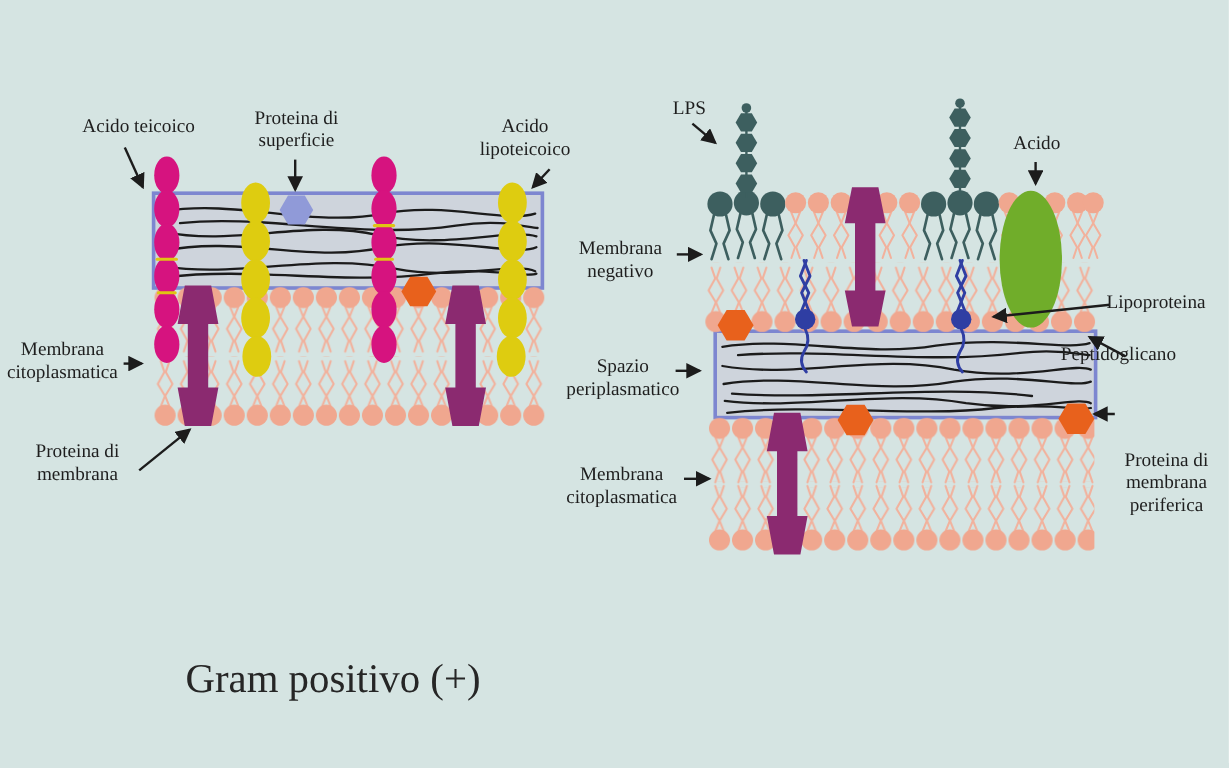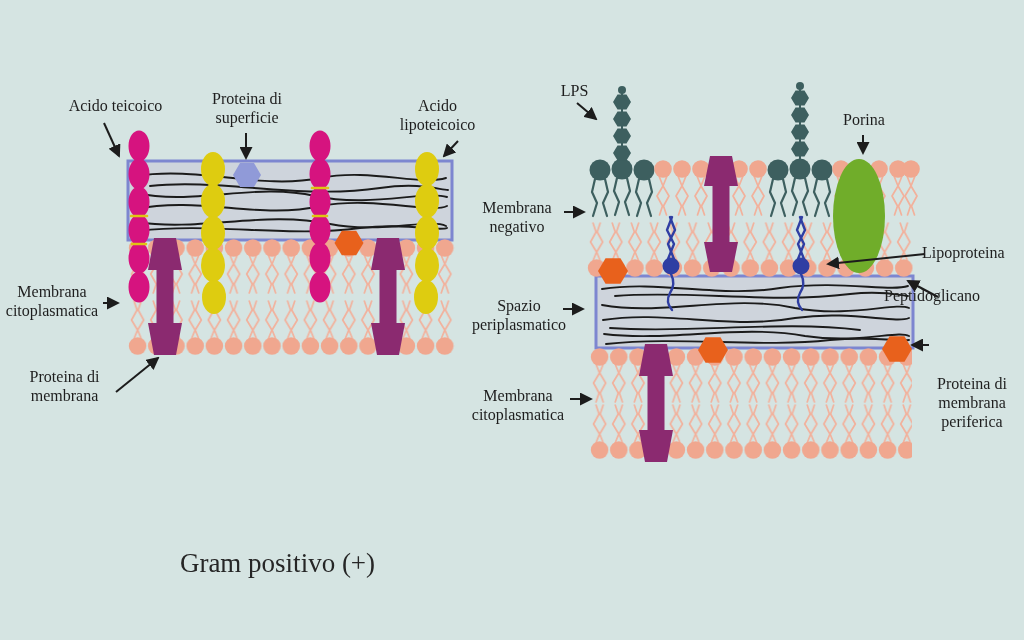--- a/index.html
+++ b/index.html
@@ -14,21 +14,21 @@
   .lbl{
     position:absolute;
     font-size:16px;
     line-height:1.18;
     color:#1e1e1e;
     text-align:center;
   }
   .lbl.left{text-align:left;}
   .title{
     position:absolute;
-    font-size:27px;
+    font-size:34px;
     color:#262626;
     text-align:center;
   }
   
   .head{fill:#f0a78f;}
   .tail{fill:none;stroke:#f2b19c;stroke-width:1.7;stroke-linejoin:round;stroke-linecap:round;}
   .thead{fill:#3d5f5f;}
   .ttail{fill:none;stroke:#3d5f5f;stroke-width:2.2;stroke-linejoin:round;stroke-linecap:round;}
   .pepti{fill:#ced4dc;stroke:#7d86d0;stroke-width:3;}
   .strand{fill:none;stroke:#1b1b1b;stroke-width:1.9;stroke-linecap:round;}
@@ -252,21 +252,21 @@
   </g>
 </svg>
 
   <div class="lbl" style="left:58px;top:97px;width:115px;">Acido teicoico</div>
   <div class="lbl" style="left:390px;top:97px;width:95px;">Acido lipoteicoico</div>
   <div class="lbl" style="left:198px;top:90px;width:98px;">Proteina di superficie</div>
   <div class="lbl" style="left:-2px;top:283px;width:108px;">Membrana citoplasmatica</div>
   <div class="lbl" style="left:22px;top:368px;width:85px;">Proteina di membrana</div>
 
   <div class="lbl" style="left:552px;top:82px;width:45px;">LPS</div>
-  <div class="lbl" style="left:833px;top:111px;width:62px;">Porina</div>
+  <div class="lbl" style="left:833px;top:111px;width:62px;">Acido</div>
   <div class="lbl" style="left:472px;top:199px;width:90px;">Membrana negativo</div>
   <div class="lbl" style="left:463px;top:297px;width:112px;">Spazio periplasmatico</div>
   <div class="lbl" style="left:463px;top:387px;width:110px;">Membrana citoplasmatica</div>
   <div class="lbl left" style="left:922px;top:244px;width:100px;">Lipoproteina</div>
   <div class="lbl left" style="left:884px;top:287px;width:92px;">Peptidoglicano</div>
   <div class="lbl" style="left:922px;top:332px;width:100px;margin-top:43px;">Proteina di membrana periferica</div>
 
   <div class="title" style="left:130px;top:548px;width:295px;">Gram positivo (+)</div>
 </div>
 

